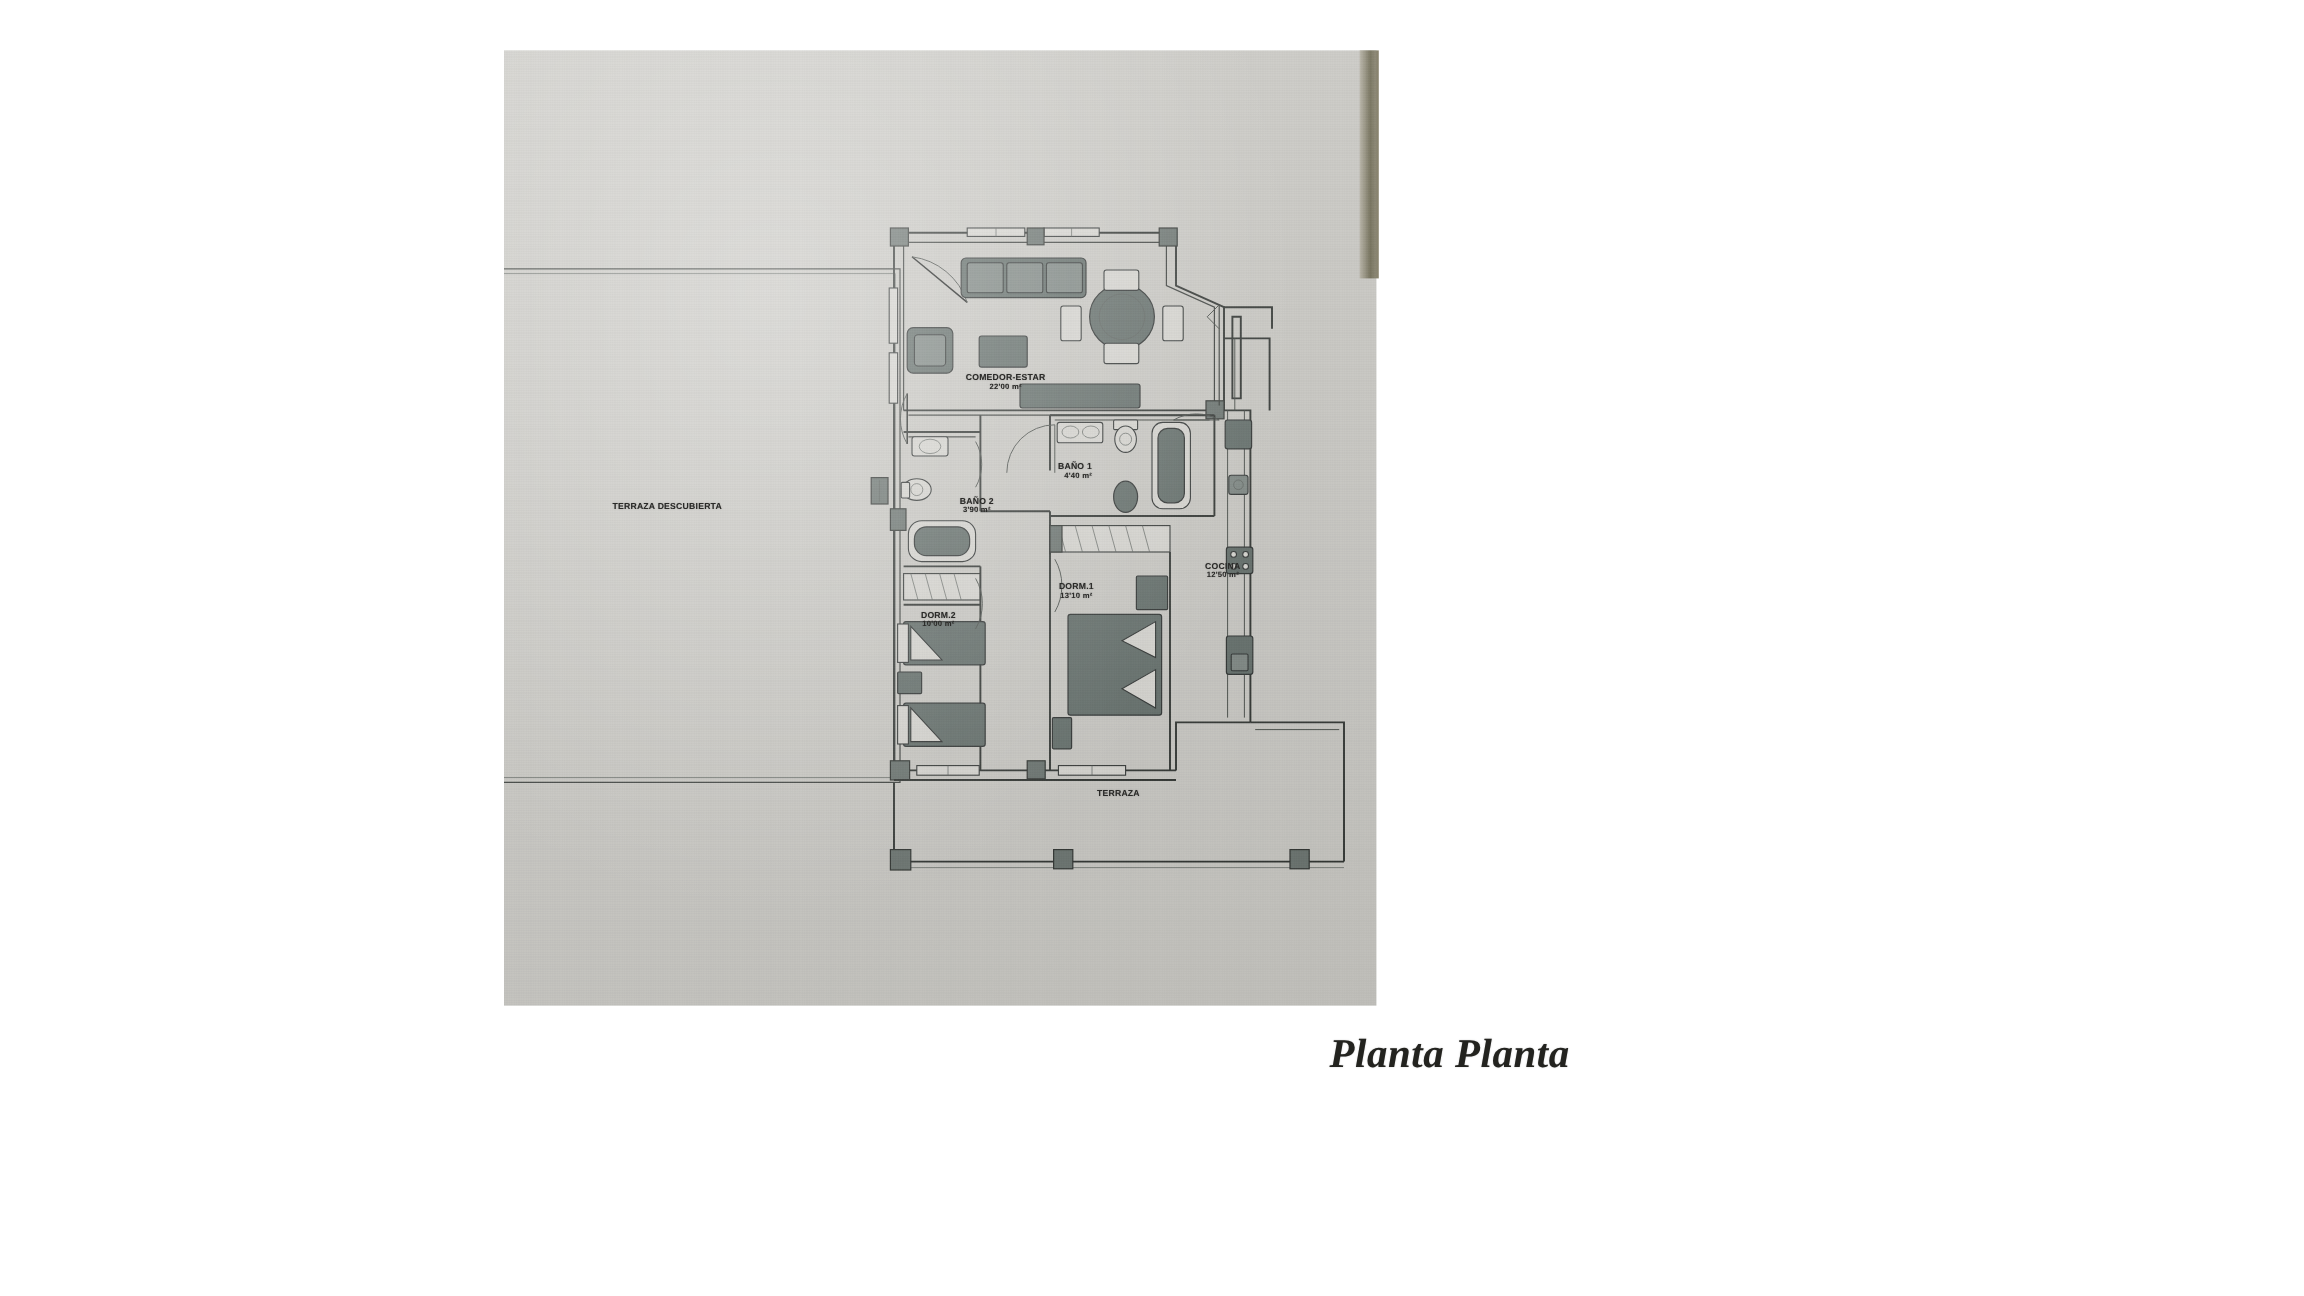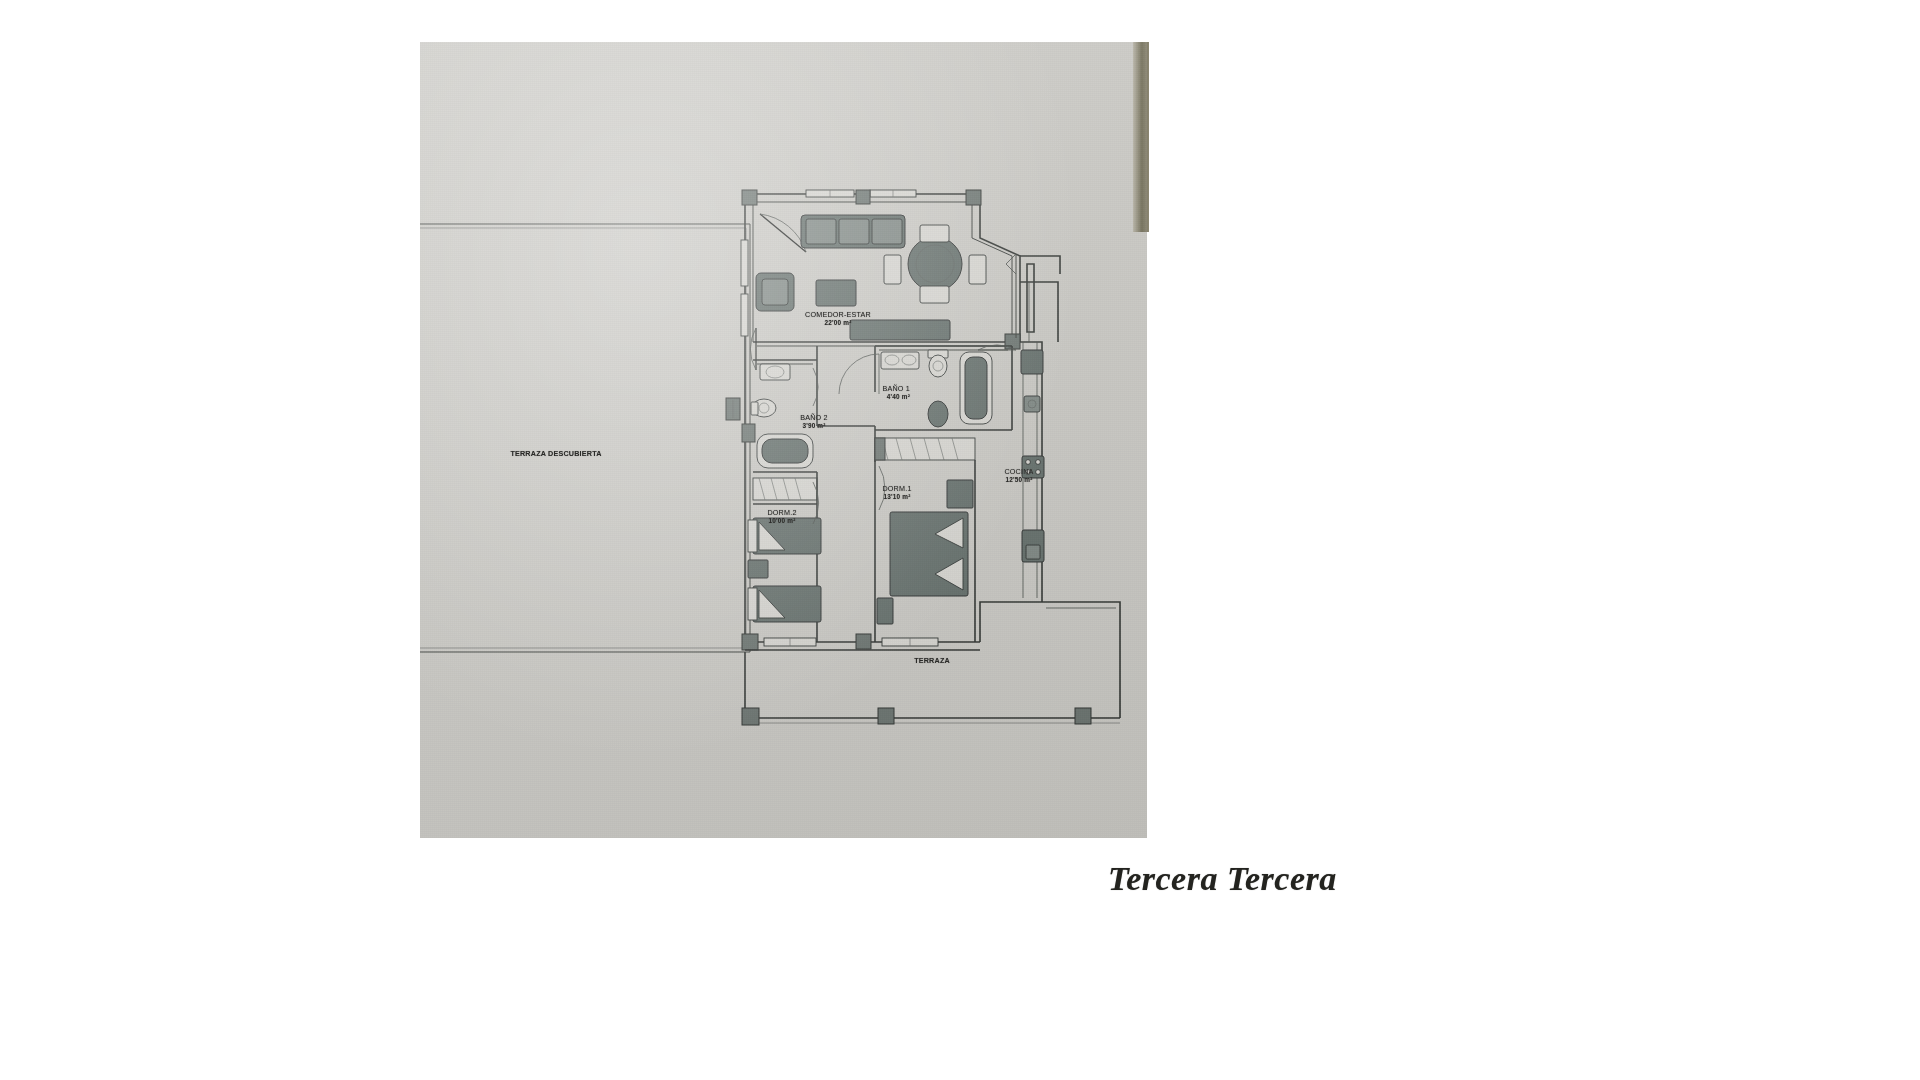--- a/index.html
+++ b/index.html
@@ -36,21 +36,21 @@
   #plan{position:absolute;left:420px;top:42px;width:727px;height:796px;}
 
   
   .lbl{
     position:absolute;color:#2a2a28;
     font-family:"Liberation Sans",sans-serif;
     text-align:center;white-space:nowrap;
     letter-spacing:.2px;
     text-shadow:0 0 1px rgba(90,90,88,.55);
   }
-  .lbl .nm{display:block;font-size:7.2px;font-weight:400;line-height:9px;}
+  .lbl .nm{display:block;font-size:7.2px;font-weight:700;line-height:9px;}
   .lbl .ar{display:block;font-size:6.4px;font-weight:700;line-height:8px;}
   .lbl.single{font-size:7.2px;font-weight:700;}
 
   #title{
     position:absolute;left:1108px;top:860px;
     font-family:"Liberation Serif",serif;
     font-style:italic;font-weight:700;font-size:34px;
     color:#23231f;letter-spacing:.5px;
     text-shadow:0 0 1px rgba(80,80,78,.5);
   }
@@ -367,18 +367,18 @@
   </div>
   <div class="lbl" id="lbl-dorm1" style="left: 867px; top: 484px; width: 60px;">
     <span class="nm">DORM.1</span>
     <span class="ar">13'10 m²</span>
   </div>
   <div class="lbl" id="lbl-dorm2" style="left: 752px; top: 508px; width: 60px;">
     <span class="nm">DORM.2</span>
     <span class="ar">10'00 m²</span>
   </div>
 
-  <div class="lbl single" id="lbl-terraza-desc" style="left: 476px; top: 417px; width: 160px; margin-top: 32px;">TERRAZA DESCUBIERTA</div>
+  <div class="lbl single" id="lbl-terraza-desc" style="left: 476px; top: 417px; width: 160px;">TERRAZA DESCUBIERTA</div>
   <div class="lbl single" id="lbl-terraza" style="left: 901px; top: 656px; width: 62px;">TERRAZA</div>
 
-  <div id="title">Tercera Tercera</div>
+  <div id="title">Planta Planta</div>
 
 </div>
 
 </body></html>

